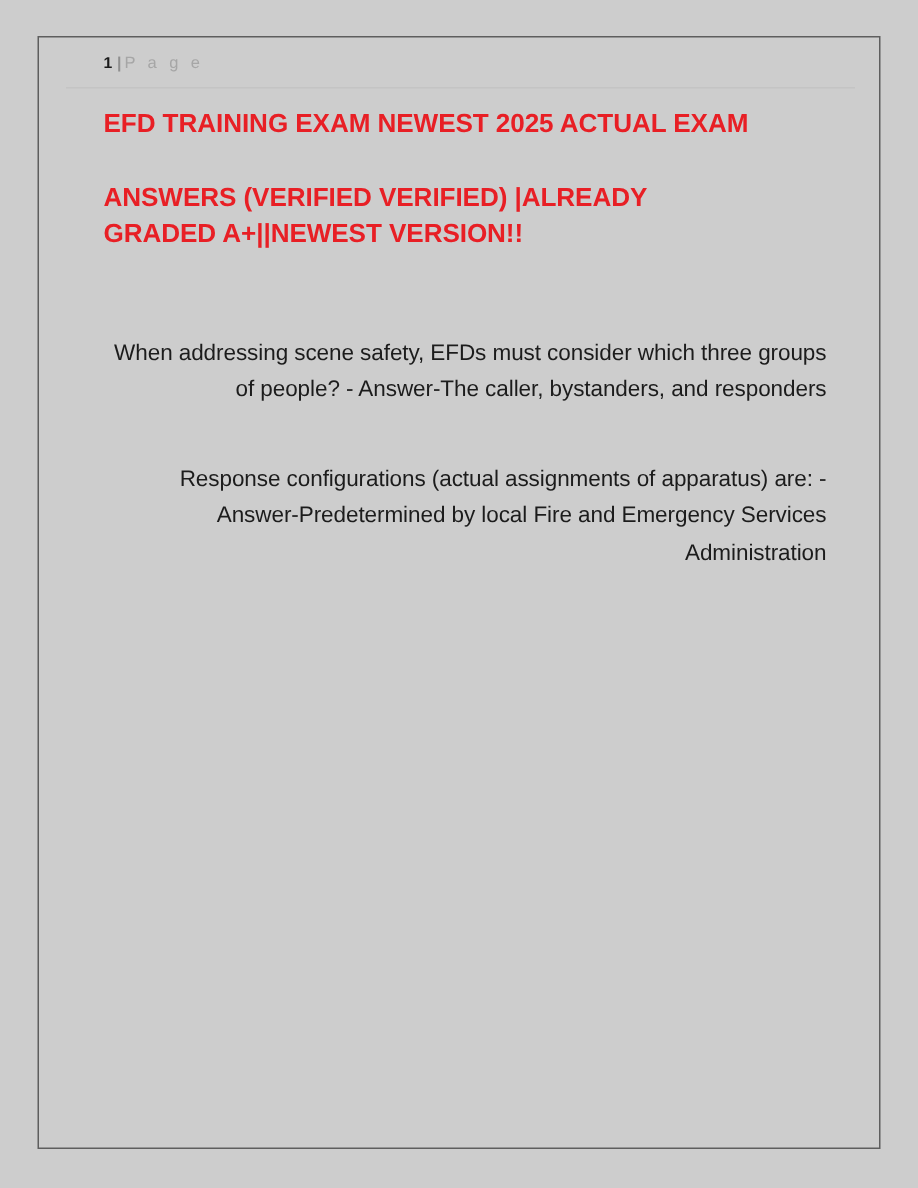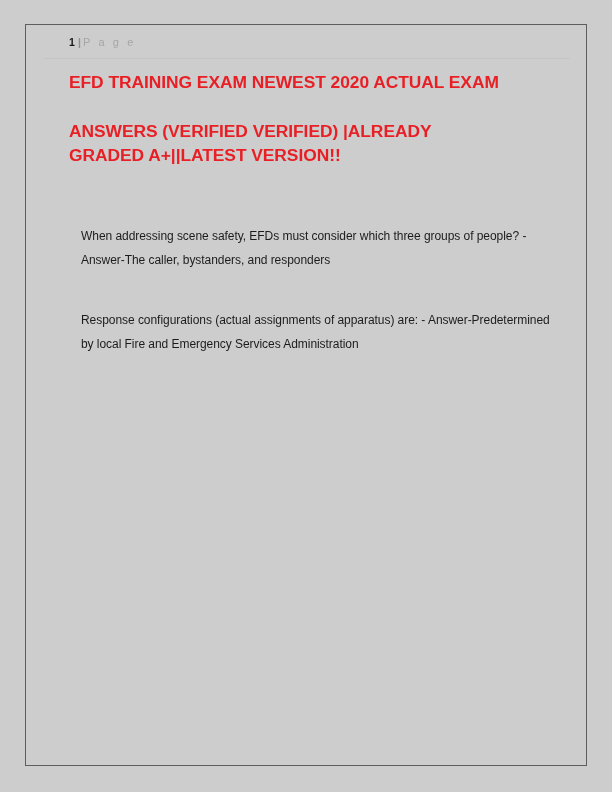--- a/index.html
+++ b/index.html
@@ -85,50 +85,51 @@
   }
 
   
   .qa-list {
     margin: 0;
     padding: 0;
     list-style: none;
   }
   .qa-block {
     color: #1c1c1c;
-    font-size: 12px;
+    font-size: 15px;
     line-height: 24.1px;
     letter-spacing: -0.05px;
     width: 482px;
-    margin: 12px;
+    margin: 0;
     padding: 0;
+    text-align: right;
   }
   .qa-block.first-block { margin-top: 57px; }
   .qa-block.next-block  { margin-top: 36px; }
 </style>
 </head>
 <body>
 
 <div class="page-frame">
 
   <div class="page-header">
     <span class="hdr-num">1</span>
     <span class="hdr-sep">|</span>
     <span class="hdr-label">P a g e</span>
   </div>
 
   <div class="header-rule"></div>
 
   <div class="content">
 
     <h1 class="doc-title">
-      <span>EFD TRAINING EXAM NEWEST 2020 ACTUAL EXAM</span><br>
+      <span>EFD TRAINING EXAM NEWEST 2025 ACTUAL EXAM</span><br>
       <br>
       <span>ANSWERS (VERIFIED VERIFIED) |ALREADY</span><br>
-      <span>GRADED A+||LATEST VERSION!!</span>
+      <span>GRADED A+||NEWEST VERSION!!</span>
     </h1>
 
     <div class="qa-list">
       <p class="qa-block first-block">When addressing scene safety, EFDs must consider which three groups of people? - Answer-The caller, bystanders, and responders</p>
       <p class="qa-block next-block">Response configurations (actual assignments of apparatus) are: - Answer-Predetermined by local Fire and Emergency Services Administration</p>
     </div>
 
   </div>
 </div>
 

